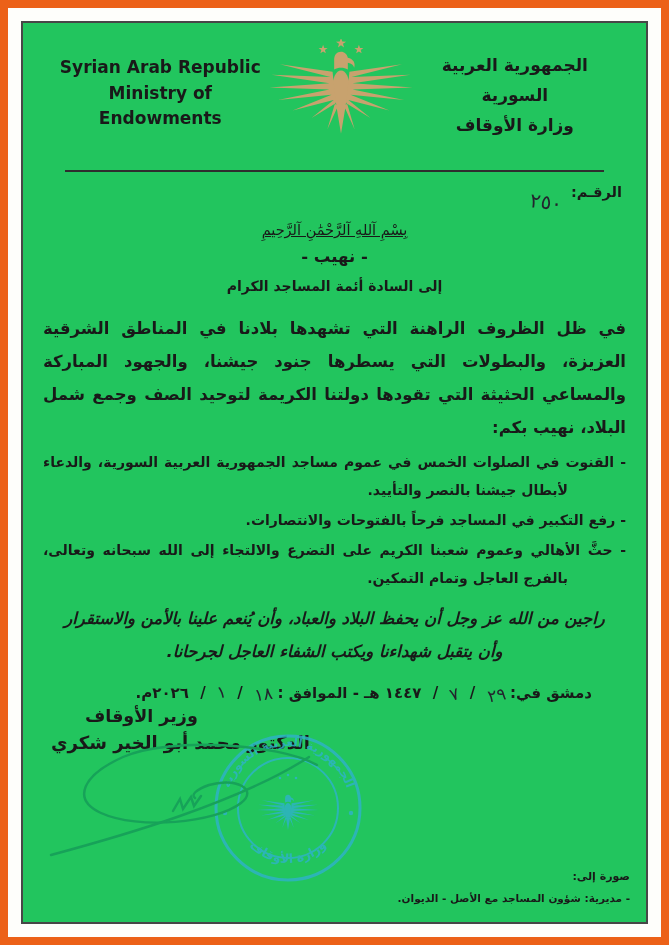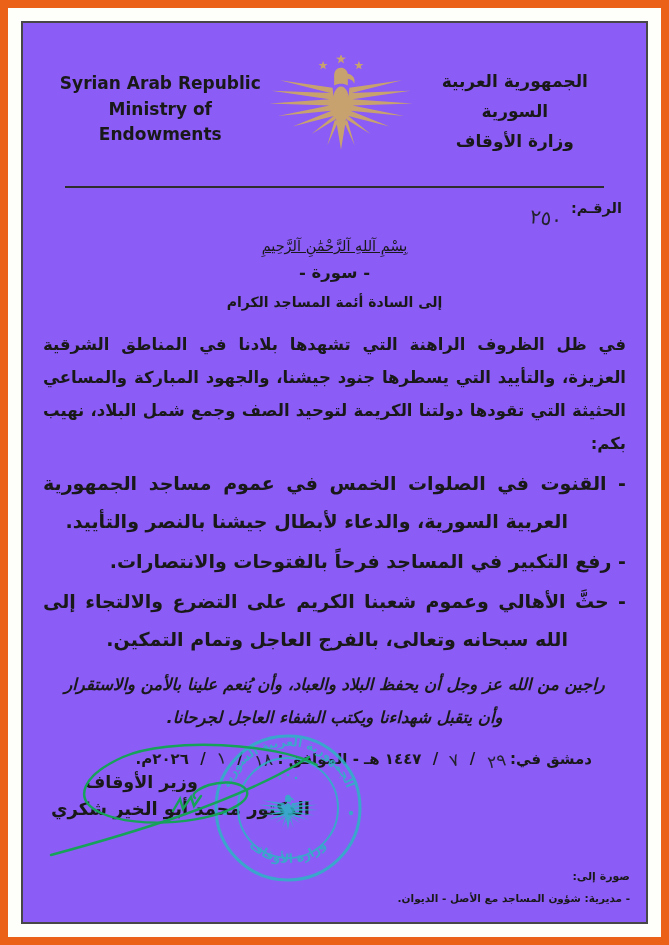--- a/index.html
+++ b/index.html
@@ -1,20 +1,20 @@
 <!DOCTYPE html>
 <html><head>
 <meta charset="utf-8">
 <style>
   html,body{margin:0;padding:0;background:#ffffff;}
   .frame{width:669px;height:945px;background:#ec6118;padding:8px;box-sizing:border-box;}
   .mat{width:100%;height:100%;background:#fefefb;padding:13px;box-sizing:border-box;}
-  .paper{width:100%;height:100%;border:2px solid #474747;background:#8b5cf6;box-sizing:border-box;
+  .paper{width:100%;height:100%;border:2px solid #474747;background:#22c55e;box-sizing:border-box;
          position:relative;overflow:hidden;color:#191919;
-         font-family:"DejaVu Sans",sans-serif;padding:16px 20px;}
+         font-family:"DejaVu Sans",sans-serif;padding:0 20px;}
 
   
   .header{display:flex;justify-content:space-between;align-items:flex-start;padding:16px 12px 0;}
   .h-en{font-weight:bold;font-size:17px;line-height:1.5;text-align:center;margin-top:16px;direction:ltr;}
   .h-ar{font-weight:bold;font-size:17px;line-height:1.75;text-align:center;direction:rtl;margin-top:12px;}
   .emblem svg{display:block;}
 
   .rule{border-top:2px solid #2e2e2e;margin:30px 22px 0;}
 
   
@@ -25,21 +25,21 @@
 
   .basmala{text-align:center;font-size:14.5px;font-weight:500;direction:rtl;margin-top:0;text-decoration:underline;}
   .type-heading{text-align:center;font-size:16.5px;font-weight:bold;direction:rtl;margin-top:9px;}
   .addressee{text-align:center;font-size:14px;font-weight:bold;direction:rtl;margin-top:12px;}
   .verse{text-align:center;direction:rtl;margin-top:18px;font-size:15px;font-weight:bold;}
   .verse .honorific{font-size:13px;}
   .verse .src{font-size:9.5px;}
 
   .paragraph{direction:rtl;text-align:justify;font-size:16.5px;font-weight:bold;line-height:2.0;margin:18px 0 0;}
   .bullets{margin-top:4px;}
-  .bullet{direction:rtl;text-align:justify;font-size:19px;font-weight:bold;line-height:2.0;
+  .bullet{direction:rtl;text-align:justify;font-size:14px;font-weight:bold;line-height:2.0;
           padding-right:58px;text-indent:-58px;margin-top:2px;}
   .closing{direction:rtl;text-align:center;font-size:16.5px;font-weight:bold;line-height:2.0;margin-top:10px;font-style:italic;}
 
   .dateline{direction:rtl;text-align:right;font-size:15px;font-weight:bold;margin-top:14px;padding-right:34px;}
   .dl-sep{margin:0 6px;}
   .hw{font-weight:400;display:inline-block;font-size:17px;color:#23232e;}
   .hw-d1{transform:rotate(-10deg) translateY(3px);}
   .hw-m1{transform:rotate(-16deg) translateY(2px);}
   .hw-d2{transform:rotate(-8deg) translateY(2px);}
   .hw-m2{transform:rotate(-12deg);}
@@ -93,25 +93,25 @@
     </div>
 
     <div class="rule"></div>
 
     <div class="ref-row">
       <span class="ref-label">الرقـم:</span>
       <span class="ref-number">٢٥٠</span>
     </div>
 
     <div class="basmala">بِسْمِ آللهِ آلرَّحْمَٰنِ آلرَّحِيمِ</div>
-    <div class="type-heading">- سورة -</div>
+    <div class="type-heading">- نهيب -</div>
     <div class="addressee">إلى السادة أئمة المساجد الكرام</div>
 
 
-    <div class="paragraph">في ظل الظروف الراهنة التي تشهدها بلادنا في المناطق الشرقية العزيزة، والتأييد التي يسطرها جنود جيشنا، والجهود المباركة والمساعي الحثيثة التي تقودها دولتنا الكريمة لتوحيد الصف وجمع شمل البلاد، نهيب بكم:</div>
+    <div class="paragraph">في ظل الظروف الراهنة التي تشهدها بلادنا في المناطق الشرقية العزيزة، والبطولات التي يسطرها جنود جيشنا، والجهود المباركة والمساعي الحثيثة التي تقودها دولتنا الكريمة لتوحيد الصف وجمع شمل البلاد، نهيب بكم:</div>
 
     <div class="bullets">
       <div class="bullet">- القنوت في الصلوات الخمس في عموم مساجد الجمهورية العربية السورية، والدعاء لأبطال جيشنا بالنصر والتأييد.</div>
       <div class="bullet">- رفع التكبير في المساجد فرحاً بالفتوحات والانتصارات.</div>
       <div class="bullet">- حثَّ الأهالي وعموم شعبنا الكريم على التضرع والالتجاء إلى الله سبحانه وتعالى، بالفرج العاجل وتمام التمكين.</div>
     </div>
 
     <div class="closing">
       <div>راجين من الله عز وجل أن يحفظ البلاد والعباد، وأن يُنعم علينا بالأمن والاستقرار</div>
       <div>وأن يتقبل شهداءنا ويكتب الشفاء العاجل لجرحانا.</div>

